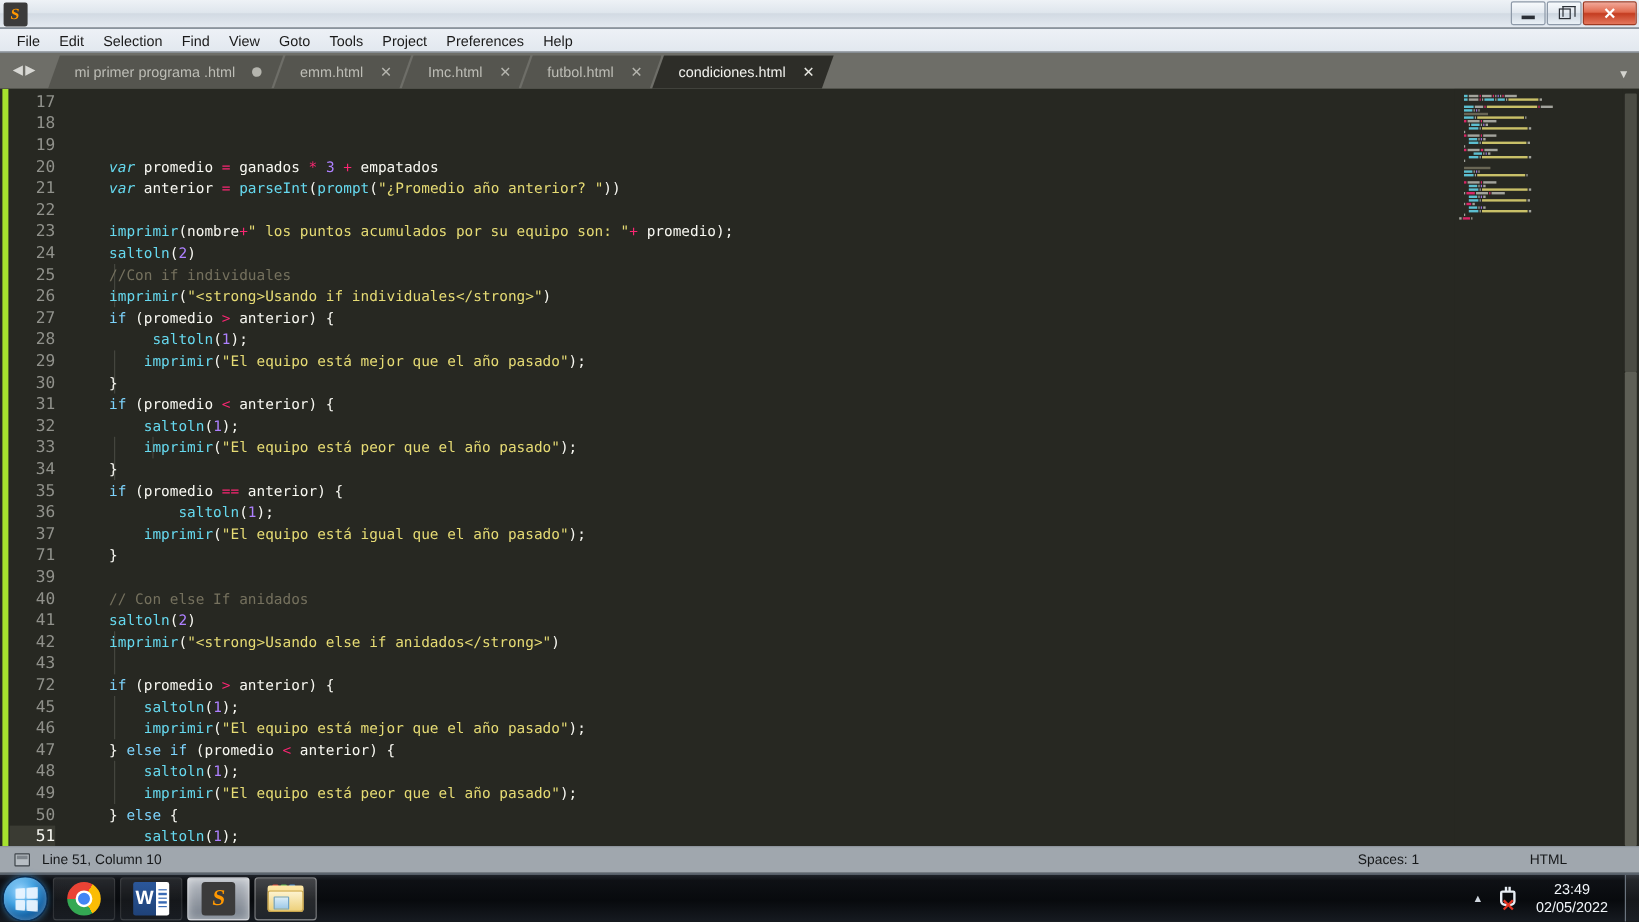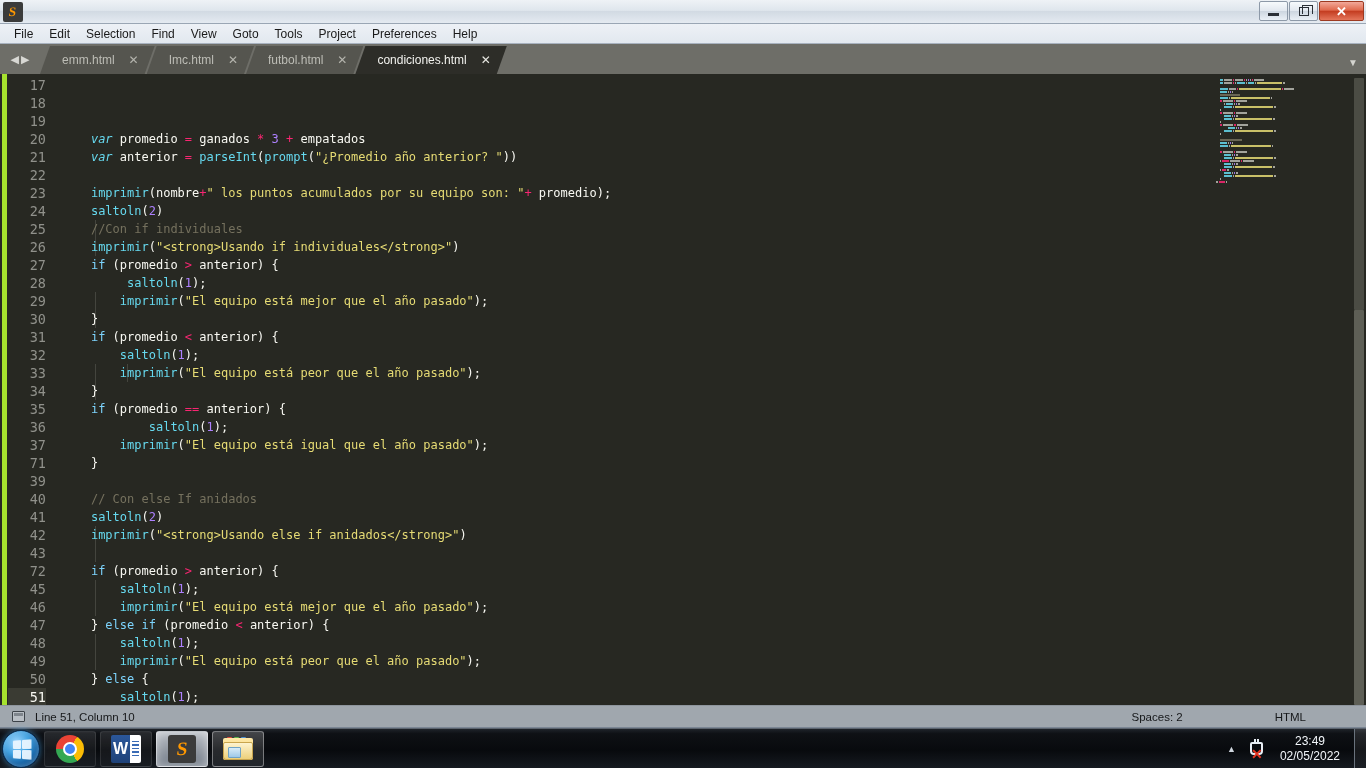--- a/index.html
+++ b/index.html
@@ -363,20 +363,24 @@
       <div class="menu-item">Preferences</div>
       <div class="menu-item">Help</div>
     </div>
 
     <div class="tabbar">
       <div class="tab-nav">
         <span class="arrow">◀</span>
         <span class="arrow">▶</span>
       </div>
       <div class="tabs" id="tabs-container">
+          <div class="tab">
+            <span class="tab-label">mi primer programa .html</span>
+            <span class="tab-dirty"></span>
+          </div>
           <div class="tab">
             <span class="tab-label">emm.html</span>
             <span class="tab-close">✕</span>
           </div>
           <div class="tab">
             <span class="tab-label">Imc.html</span>
             <span class="tab-close">✕</span>
           </div>
           <div class="tab">
             <span class="tab-label">futbol.html</span>
@@ -628,21 +632,21 @@
       <div class="vscroll">
         <div class="vthumb"></div>
         <div class="vthumb2"></div>
       </div>
     </div>
 
     <div class="statusbar">
       <div class="sb-icon"></div>
       <div>Line 51, Column 10</div>
       <div class="sb-right">
-        <div>Spaces: 2</div>
+        <div>Spaces: 1</div>
         <div>HTML</div>
       </div>
     </div>
   </div>
 
   <div class="taskbar">
     <div class="start-orb">
       <div class="orb-flag">
         <i></i>
           <i></i>

